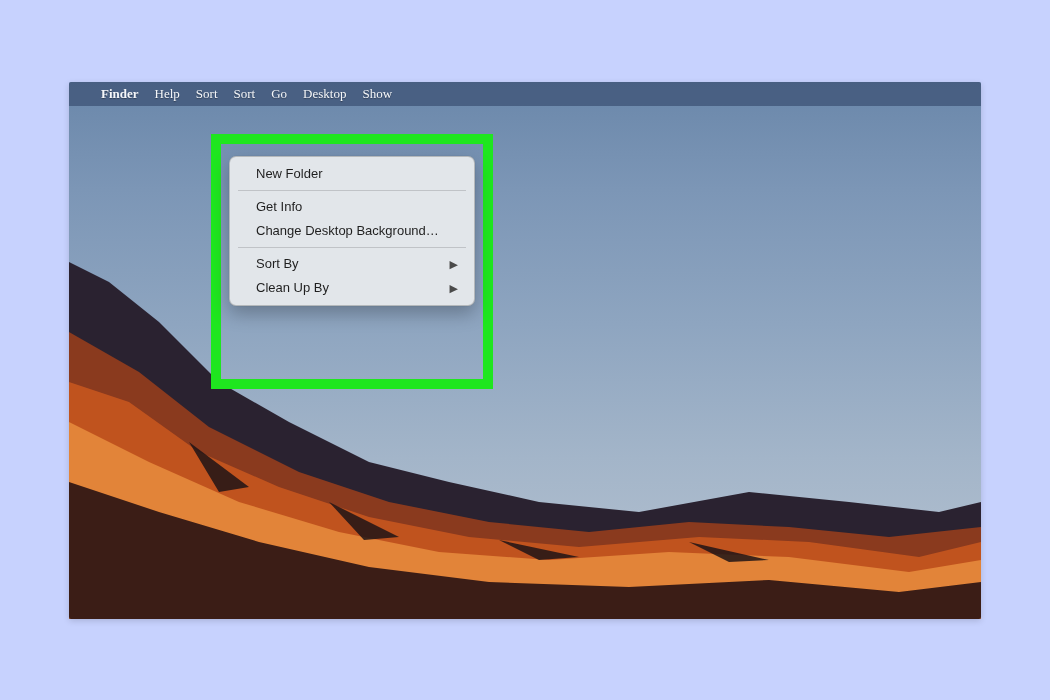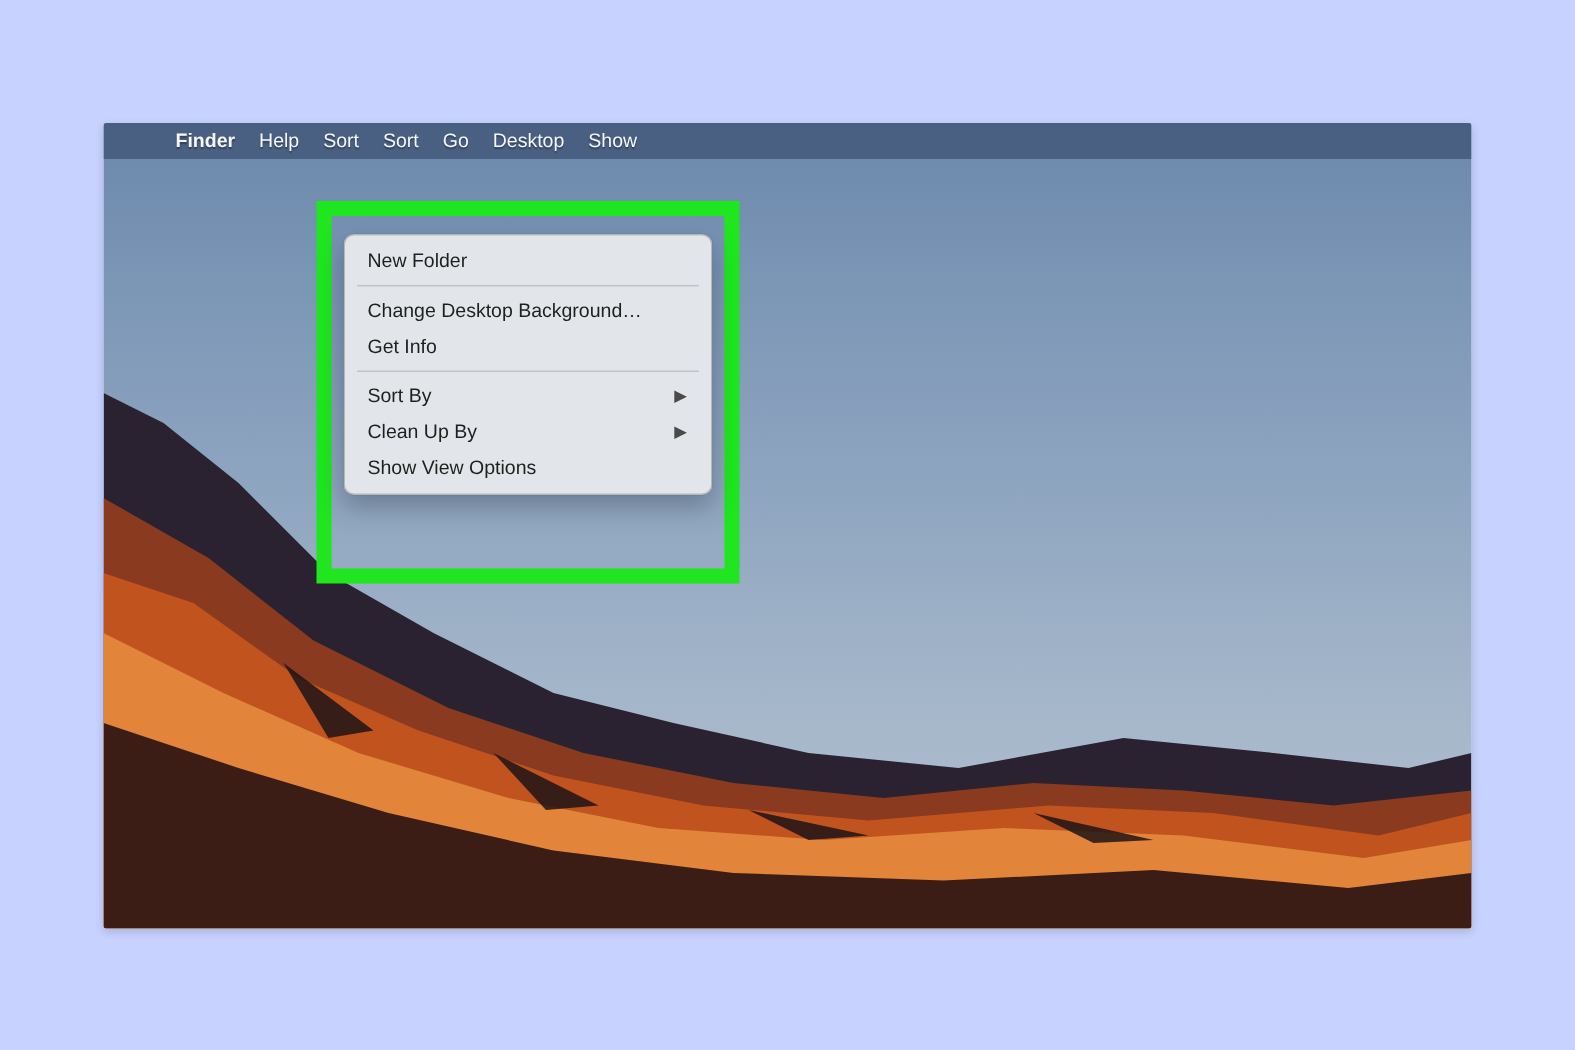--- a/index.html
+++ b/index.html
@@ -35,25 +35,26 @@
   }
 
   
   .menubar {
     position: absolute;
     top: 0; left: 0; right: 0;
     height: 24px;
     background: rgba(60,80,115,0.72);
     display: flex;
     align-items: center;
-    padding: 0 30px;
+    padding: 0 14px;
     gap: 16px;
     color: #f5f7fa;
     font-size: 13px;
     text-shadow: 0 1px 1px rgba(0,0,0,0.35);
+    font-family: Liberation Serif, serif;
   }
   .menubar .apple {
     font-size: 15px;
     line-height: 1;
     margin-right: 2px;
   }
   .menubar .active-app { font-weight: 700; }
   .menubar .menu-item {
     cursor: default;
     white-space: nowrap;
@@ -73,21 +74,21 @@
     width: 246px;
     background: #e2e6ea;
     border: 0.5px solid rgba(0,0,0,0.2);
     border-radius: 7px;
     padding: 5px 0;
     box-shadow: 0 8px 18px rgba(0,0,0,0.25), 0 0 0 0.5px rgba(0,0,0,0.05);
     font-size: 13px;
     color: #1f1f1f;
   }
   .context-menu .item {
-    padding: 3px 14px 3px 15px;
+    padding: 3px 14px 3px 26px;
     display: flex;
     align-items: flex-end;
     justify-content: space-between;
     line-height: 18px;
   }
   .context-menu .item .chevron {
     font-size: 11px;
     color: #4a4a4a;
     margin-right: 2px;
   }
@@ -133,33 +134,30 @@
   <div class="highlight-box" style="left: 142px; top: 52px; width: 282px; height: 255px; border-color: rgb(31, 230, 31);"></div>
 
   <div class="context-menu" style="left: 160px; top: 74px;">
 
     <div class="item">
       <span>New Folder</span>
     </div>
     <div class="sep"></div>
 
     <div class="item">
-      <span>Change Desktop Background…</span>
+      <span>Get Info</span>
     </div>
     <div class="item">
-      <span>Get Info</span>
+      <span>Change Desktop Background…</span>
     </div>
     <div class="sep"></div>
 
     <div class="item">
       <span>Sort By</span>
       <span class="chevron">▶</span>
     </div>
     <div class="item">
       <span>Clean Up By</span>
       <span class="chevron">▶</span>
     </div>
-    <div class="item">
-      <span>Show View Options</span>
-    </div>
   </div>
 
 </div>
 
 </body></html>

